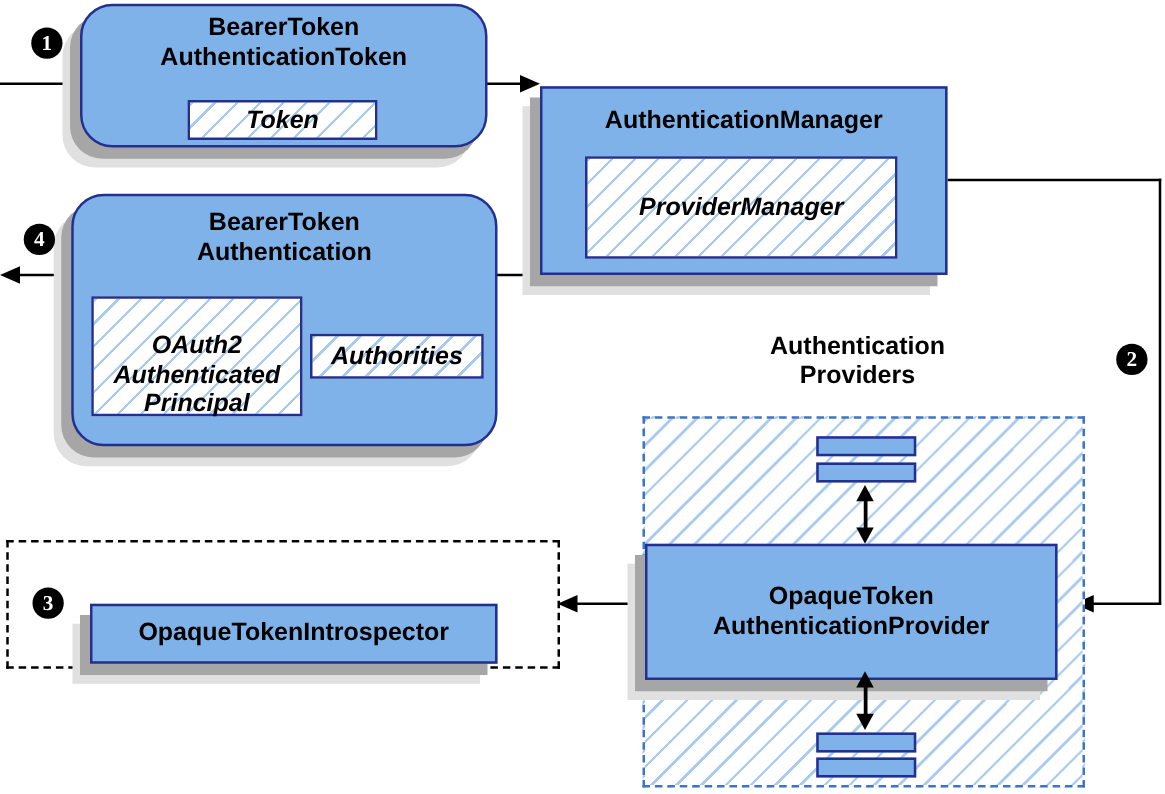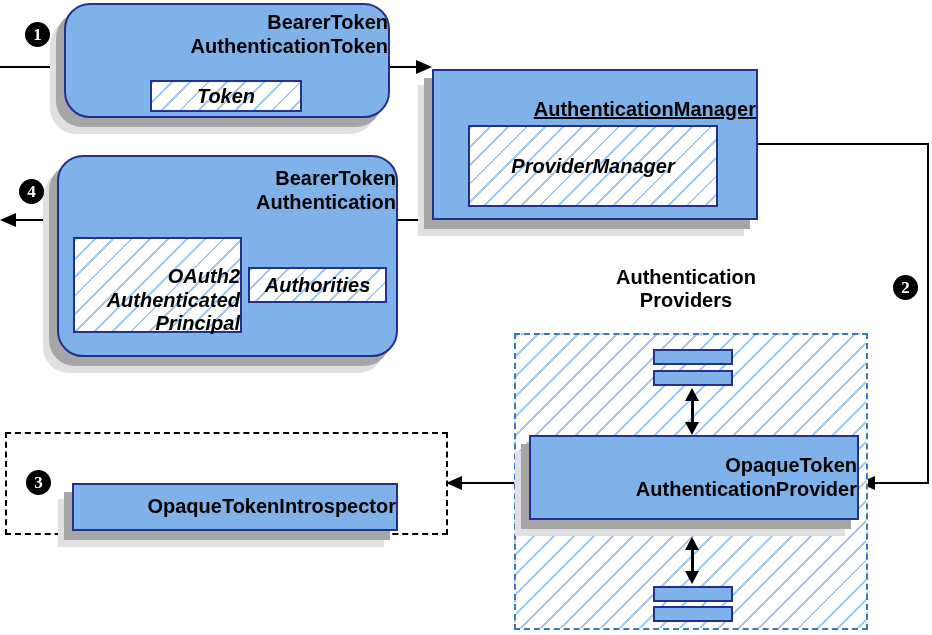--- a/index.html
+++ b/index.html
@@ -25,21 +25,21 @@
     z-index:2;
   }
   .rounded{border-radius:26px;}
   .hatch{
     position:absolute;background-color:#fff;
     background-image:repeating-linear-gradient(135deg,var(--hatch-line) 0px,var(--hatch-line) 2px,transparent 2px,transparent 13px);
     border:2px solid var(--box-border);box-sizing:border-box;z-index:3;font-style:italic;
   }
   .title{
     position:relative;width:100%;font-weight:bold;font-size:20px;line-height:1.18;
-    text-align:right;white-space:pre-line;z-index:3;
+    text-align:center;white-space:pre-line;z-index:3;
   }
   .label-plain{
     position:absolute;font-weight:bold;font-size:20px;line-height:1.15;
     text-align:center;white-space:pre-line;z-index:2;
   }
   .line{position:absolute;background:var(--line-color);z-index:1;}
   .ah{position:absolute;width:0;height:0;z-index:1;}
   .ah-right{border-top:7px solid transparent;border-bottom:7px solid transparent;border-left:16px solid var(--line-color);}
   .ah-left{border-top:7px solid transparent;border-bottom:7px solid transparent;border-right:16px solid var(--line-color);}
   .badge{
@@ -93,21 +93,21 @@
   <div class="line" style="left:460px;top:482px;width:70px;height:2px;"></div>
   <div class="ah ah-left" style="left:446px;top:476px;"></div>
 
   <div class="box rounded" style="left:64px;top:3px;width:326px;height:115px;">
     <div class="title" style="margin-top:6px;">BearerToken
 AuthenticationToken</div>
     <div class="hatch flex-center" style="left:84px;top:75px;width:152px;height:32px;font-weight:bold;font-size:20px;">Token</div>
   </div>
 
   <div class="box" style="left:432px;top:69px;width:326px;height:151px;">
-    <div class="title" style="margin-top:27px;text-decoration:underline;">AuthenticationManager</div>
+    <div class="title" style="margin-top:14px;">AuthenticationManager</div>
     <div class="hatch flex-center" style="left:34px;top:54px;width:250px;height:82px;font-weight:bold;font-size:20px;">ProviderManager</div>
   </div>
 
   <div class="box rounded" style="left:57px;top:155px;width:341px;height:202px;">
     <div class="title" style="margin-top:10px;">BearerToken
 Authentication</div>
     <div class="hatch" style="left:14px;top:80px;width:169px;height:96px;">
       <div class="title" style="margin-top:26px;font-size:20px;">OAuth2
 Authenticated
 Principal</div>
@@ -121,21 +121,21 @@
   <div class="providers">
     <div class="pbar" style="left:137px;top:14px;"></div>
     <div class="pbar" style="left:137px;top:35px;"></div>
 
     <div class="varrow" style="left:169px;top:53px;height:47px;">
       <span class="tri-up"></span>
       <span class="shaft"></span>
       <span class="tri-down"></span>
     </div>
 
-    <div class="box flex-center" style="left:13px;top:100px;width:330px;height:85px;">
+    <div class="box flex-center" style="left:0;top:100px;width:330px;height:109px;">
       <div class="title">OpaqueToken
 AuthenticationProvider</div>
     </div>
 
     <div class="varrow" style="left:169px;top:202px;height:47px;">
       <span class="tri-up"></span>
       <span class="shaft"></span>
       <span class="tri-down"></span>
     </div>
 

